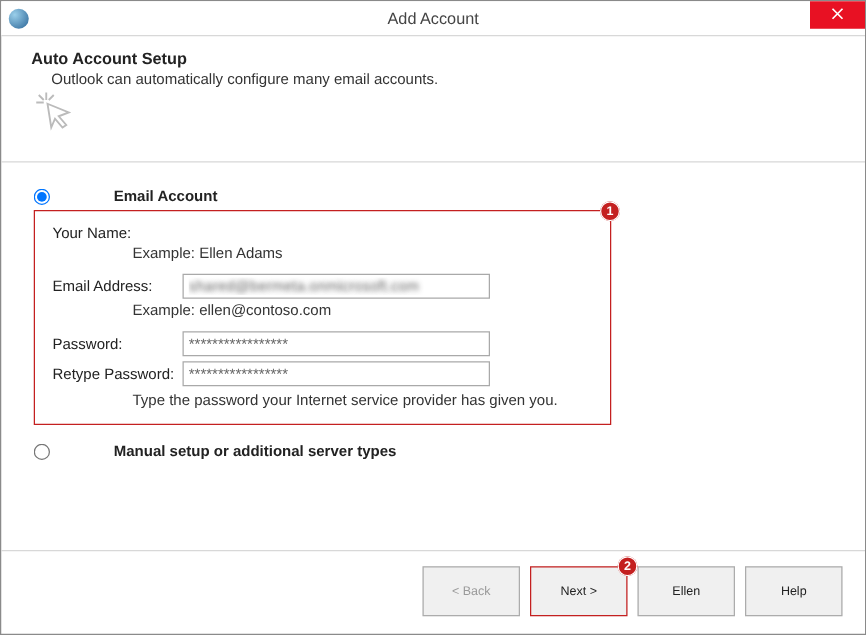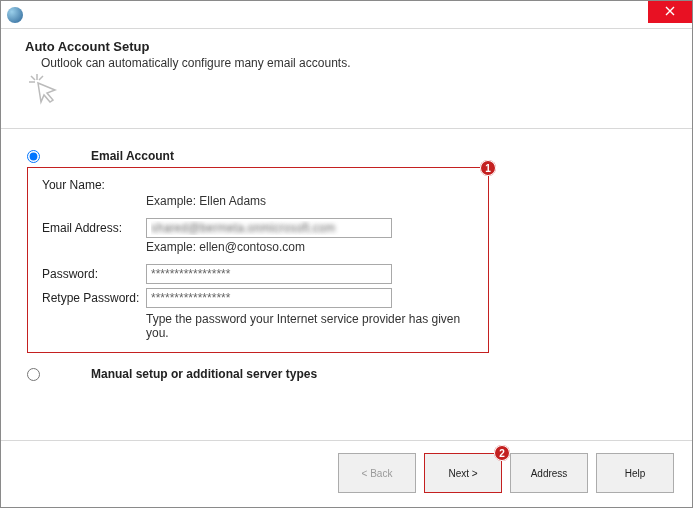--- a/index.html
+++ b/index.html
@@ -52,21 +52,21 @@
     }
     .badge-1 { top: -8px; right: -8px; }
     .field-row { display: flex; align-items: center; margin-bottom: 0; }
     .field-label { width: 104px; font-size: 12px; color: #222; }
     .field-input {
       width: 246px; height: 20px; font-size: 12px; padding: 1px 4px;
       border: 1px solid #a9a9a9; background: #fff; color: #666;
     }
     .blurred { color: transparent; text-shadow: 0 0 4px rgba(80,80,80,0.9); }
     .example {
-      font-size: 12px; color: #333; margin-left: 104px; margin-bottom: 10px; margin-top: 2px;
+      font-size: 12px; color: #333; margin-left: 64px; margin-bottom: 10px; margin-top: 2px;
     }
     .pw-row { margin-bottom: 4px; }
     .pw-hint { margin-bottom: 0; }
     .radio-row.second { margin-top: 8px; }
     .button-bar {
       border-top: 1px solid #d8d8d8; padding: 12px 18px 14px 18px;
       display: flex; justify-content: flex-end; gap: 8px; align-items: center;
       position: relative;
     }
     .btn {
@@ -77,20 +77,21 @@
     .btn.next { border: 1.5px solid #c42020; position: relative; }
     .badge-2 { top: -8px; right: -8px; }
   </style>
 </head>
 <body>
 
 <div class="window">
 
   <div class="titlebar">
     <div class="app-icon"></div>
+    <div class="title">Add Account</div>
     <div class="close-btn">
       <span>
         <svg width="10" height="10" viewBox="0 0 10 10">
             <path d="M1 1 L9 9 M9 1 L1 9" stroke="#fff" stroke-width="1.4"></path>
           </svg>
       </span>
     </div>
   </div>
 
   <div class="header">
@@ -144,17 +145,17 @@
     </label>
 
   </div>
 
   <div class="button-bar">
     <button class="btn" disabled="">&lt; Back</button>
     <div style="position:relative;">
       <button class="btn next">Next &gt;</button>
       <div class="badge badge-2">2</div>
     </div>
-    <button class="btn">Address</button>
+    <button class="btn">Ellen</button>
     <button class="btn">Help</button>
   </div>
 
 </div>
 
 </body></html>

